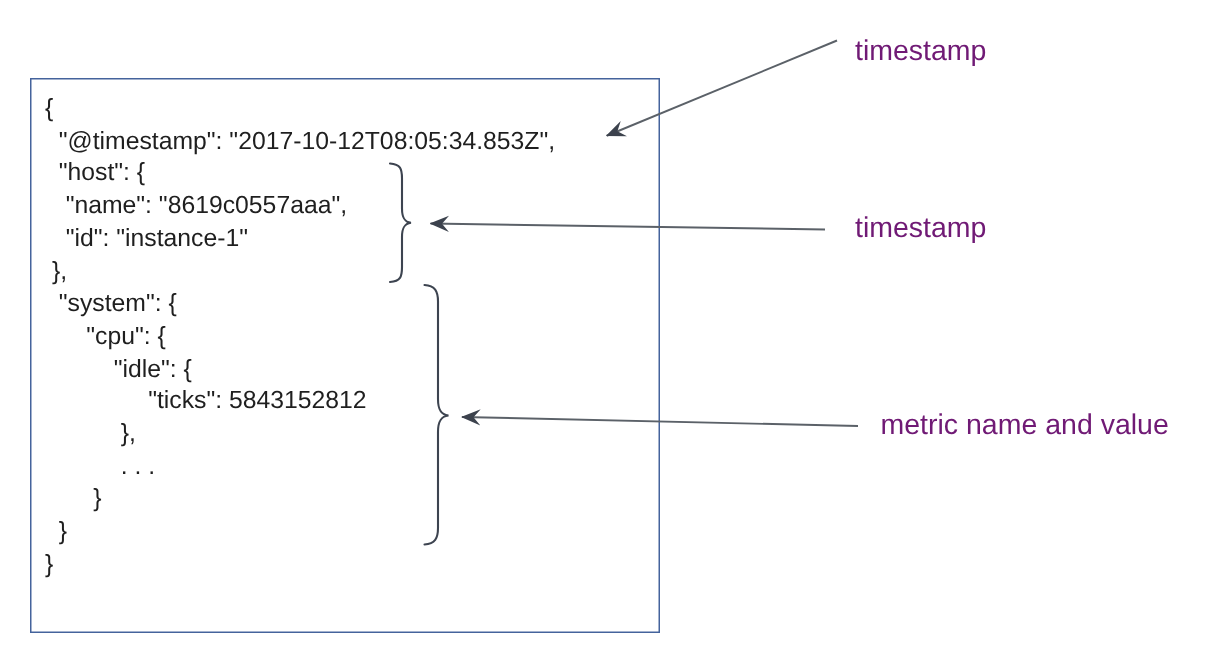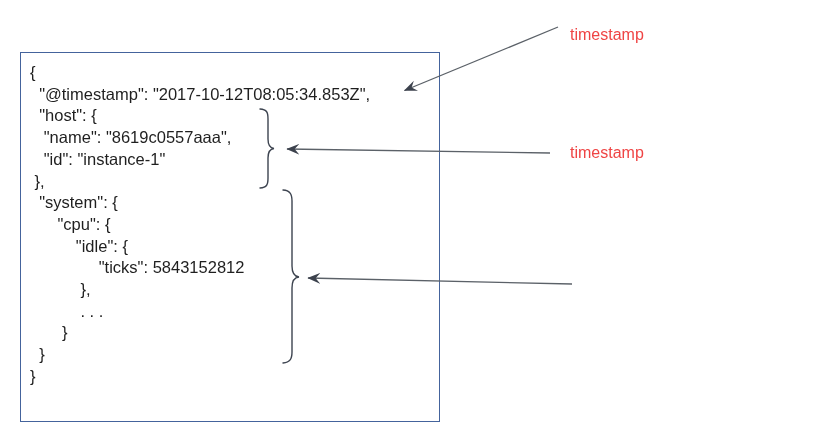--- a/index.html
+++ b/index.html
@@ -41,23 +41,23 @@
     position: absolute;
     left: 0;
     top: 0;
     width: 817px;
     height: 437px;
     z-index: 3;
     pointer-events: none;
   }
   .callout-label {
     position: absolute;
-    font-size: 16px;
+    font-size: 19px;
     line-height: 22px;
-    color: #ef4444;
+    color: #701a75;
     white-space: nowrap;
     z-index: 4;
   }
   .label-timestamp { left: 570px; top: 24px; }
   .label-dimensions { left: 570px; top: 142px; }
   .label-metric { left: 587px; top: 273px; }
 </style>
 </head>
 <body>
 
@@ -119,14 +119,15 @@
 
     <g>
       <line x1="572" y1="284" x2="308" y2="278" stroke="#5b6168" stroke-width="1.3" marker-end="url(#arrowhead)"></line>
     </g>
   </svg>
 
   <div class="callout-label label-timestamp">timestamp</div>
 
   <div class="callout-label label-dimensions">timestamp</div>
 
+  <div class="callout-label label-metric">metric name and value</div>
 
 </div>
 
 </body></html>

